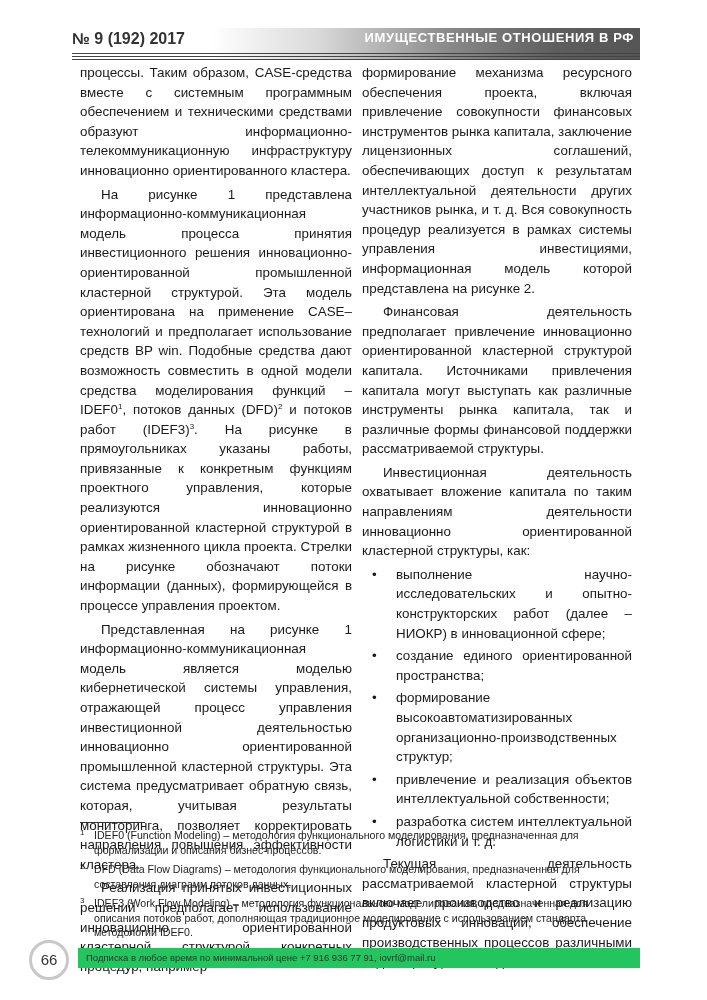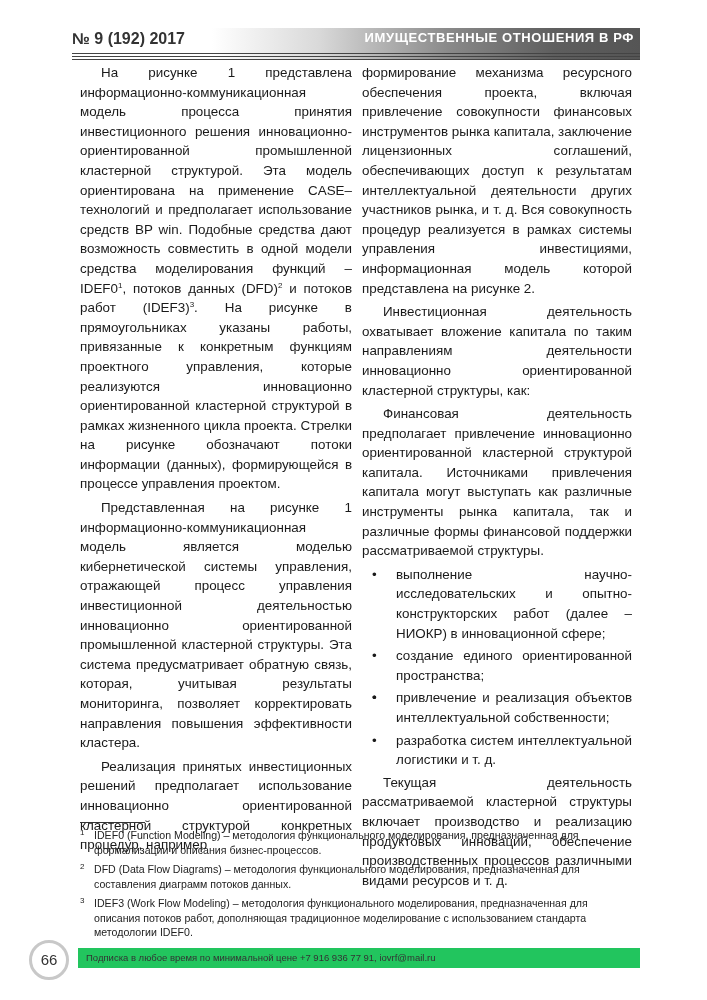--- a/index.html
+++ b/index.html
@@ -40,33 +40,34 @@
     <span class="band-title">ИМУЩЕСТВЕННЫЕ ОТНОШЕНИЯ В РФ</span>
   </div>
 </div>
 <div class="rules">
     <div></div>
     <div></div>
     <div></div>
   </div>
 
 <div class="col left">
+  <p class="noindent">процессы. Таким образом, CASE-средства вместе с системным программным обеспечением и техническими средствами образуют информационно-телекоммуникационную инфраструктуру инновационно ориентированного кластера.</p>
   <p><span>На рисунке 1 представлена информационно-коммуникационная модель процесса принятия инвестиционного решения инновационно-ориентированной промышленной кластерной структурой. Эта модель ориентирована на применение CASE–технологий и предполагает использование средств BP win. Подобные средства дают возможность совместить в одной модели средства моделирования функций – IDEF0</span><sup>1</sup><span>, потоков данных (DFD)</span><sup>2</sup><span> и потоков работ (IDEF3)</span><sup>3</sup><span>. На рисунке в прямоугольниках указаны работы, привязанные к конкретным функциям проектного управления, которые реализуются инновационно ориентированной кластерной структурой в рамках жизненного цикла проекта. Стрелки на рисунке обозначают потоки информации (данных), формирующейся в процессе управления проектом.</span></p>
   <p>Представленная на рисунке 1 информационно-коммуникационная модель является моделью кибернетической системы управления, отражающей процесс управления инвестиционной деятельностью инновационно ориентированной промышленной кластерной структуры. Эта система предусматривает обратную связь, которая, учитывая результаты мониторинга, позволяет корректировать направления повышения эффективности кластера.</p>
   <p>Реализация принятых инвестиционных решений предполагает использование инновационно ориентированной кластерной структурой конкретных процедур, например</p>
 </div>
 
 <div class="col right">
   <p class="noindent">формирование механизма ресурсного обеспечения проекта, включая привлечение совокупности финансовых инструментов рынка капитала, заключение лицензионных соглашений, обеспечивающих доступ к результатам интеллектуальной деятельности других участников рынка, и т. д. Вся совокупность процедур реализуется в рамках системы управления инвестициями, информационная модель которой представлена на рисунке 2.</p>
+  <p>Финансовая деятельность предполагает привлечение инновационно ориентированной кластерной структурой капитала. Источниками привлечения капитала могут выступать как различные инструменты рынка капитала, так и различные формы финансовой поддержки рассматриваемой структуры.</p>
   <p>Инвестиционная деятельность охватывает вложение капитала по таким направлениям деятельности инновационно ориентированной кластерной структуры, как:</p>
-  <p>Финансовая деятельность предполагает привлечение инновационно ориентированной кластерной структурой капитала. Источниками привлечения капитала могут выступать как различные инструменты рынка капитала, так и различные формы финансовой поддержки рассматриваемой структуры.</p>
   <ul>
     <li><span class="bullet">•</span><span>выполнение научно-исследовательских и опытно-конструкторских работ (далее – НИОКР) в инновационной сфере;</span></li>
     <li><span class="bullet">•</span><span>создание единого ориентированной пространства;</span></li>
-    <li><span class="bullet">•</span></li>
+    <li><span class="bullet">•</span><span>формирование высокоавтоматизированных организационно-производственных структур;</span></li>
     <li><span class="bullet">•</span><span>привлечение и реализация объектов интеллектуальной собственности;</span></li>
     <li><span class="bullet">•</span><span>разработка систем интеллектуальной логистики и т. д.</span></li>
   </ul>
   <p>Текущая деятельность рассматриваемой кластерной структуры включает производство и реализацию продуктовых инноваций, обеспечение производственных процессов различными видами ресурсов и т. д.</p>
 </div>
 
 <div class="fn-rule"></div>
 <div class="footnotes">
   <div class="fn"><span class="num">1</span><span>IDEF0 (Function Modeling) – методология функционального моделирования, предназначенная для формализации и описания бизнес-процессов.</span></div>
   <div class="fn"><span class="num">2</span><span>DFD (Data Flow Diagrams) – методология функционального моделирования, предназначенная для составления диаграмм потоков данных.</span></div>

